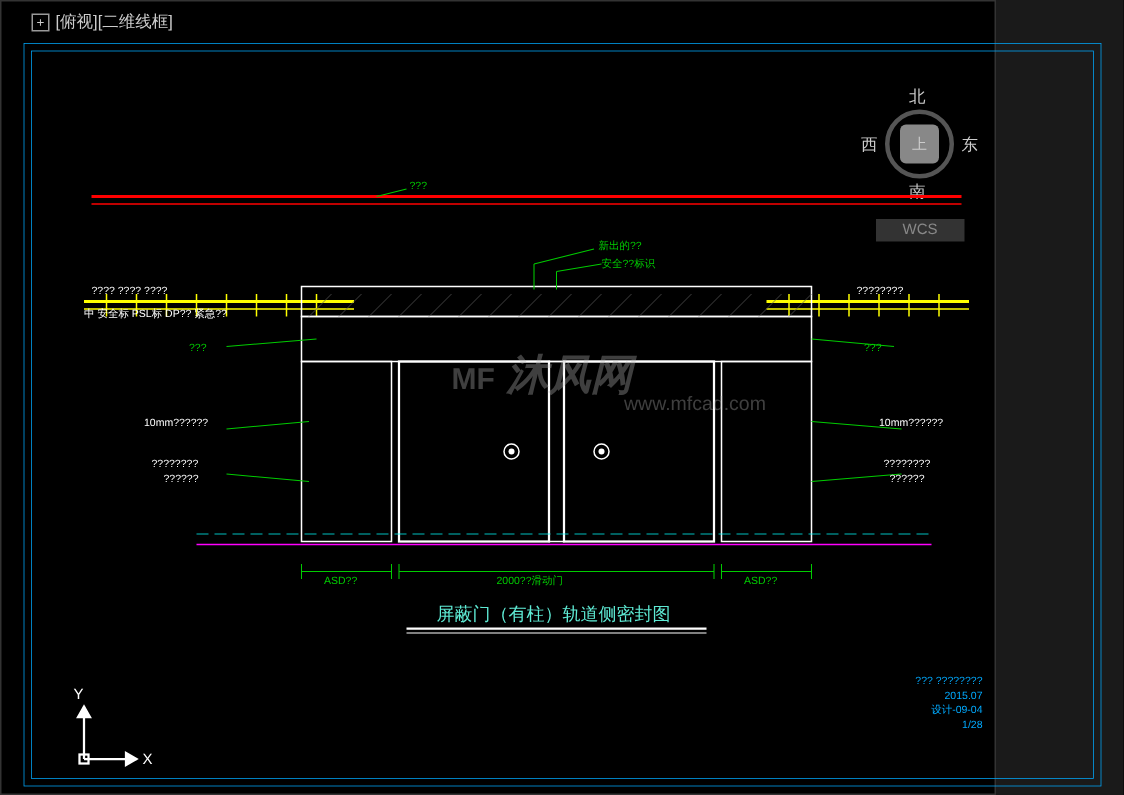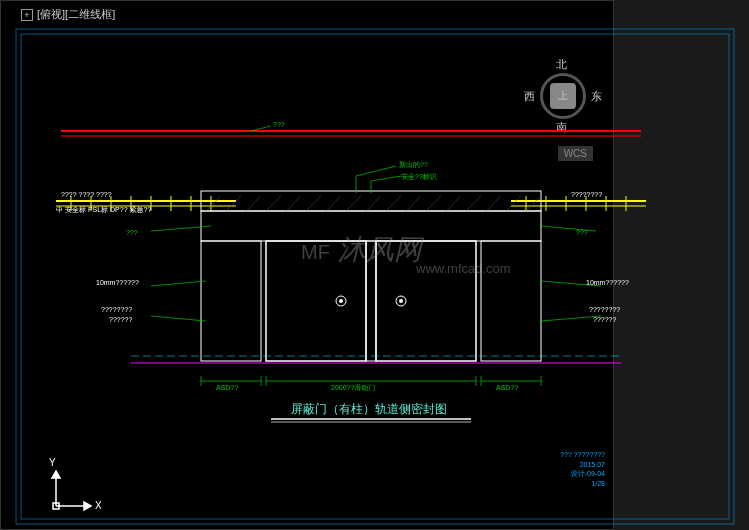--- a/index.html
+++ b/index.html
@@ -1,32 +1,32 @@
 <!DOCTYPE html>
 <html><head>
 <meta charset="utf-8">
 <style>
 *{margin:0;padding:0;box-sizing:border-box}
 body{background:#1a1a1a;font-family:"SimSun","Microsoft YaHei",sans-serif;width:749px;height:530px;overflow:hidden;position:relative;color:#fff}
-.main-viewport{position:absolute;left:0;top:0;width:614px;height:530px;background:#000;border:1px solid #333}
+.main-viewport{position:absolute;left:0;top:0;width:664px;height:530px;background:#000;border:1px solid #333}
 .panel-label{position:absolute;left:20px;top:6px;font-size:11px;color:#ccc}
 .plus-box{display:inline-block;width:12px;height:12px;border:1px solid #999;text-align:center;line-height:10px;font-size:9px;margin-right:4px}
 .compass{position:absolute;right:15px;top:60px;width:70px;height:70px}
 .compass-circle{position:absolute;left:12px;top:12px;width:46px;height:46px;border:3px solid #555;border-radius:50%}
 .compass-inner{position:absolute;left:22px;top:22px;width:26px;height:26px;background:#888;border-radius:4px;display:flex;align-items:center;justify-content:center;font-size:10px;color:#ccc}
 .compass-n{position:absolute;left:28px;top:-4px;font-size:11px;color:#ccc}
 .compass-s{position:absolute;left:28px;bottom:-4px;font-size:11px;color:#ccc}
 .compass-e{position:absolute;right:-4px;top:28px;font-size:11px;color:#ccc}
 .compass-w{position:absolute;left:-4px;top:28px;font-size:11px;color:#ccc}
-.wcs-label{position:absolute;right:20px;top:145px;font-size:10px;color:#888;background:#333;padding:2px 6px}
+.wcs-label{position:absolute;right:20px;top:145px;font-size:10px;color:#888;background:#333;padding:2px 18px}
 svg{position:absolute;left:0;top:0}
 .title-block-text{position:absolute;right:8px;bottom:40px;font-size:7px;color:#0af;line-height:1.4;text-align:right}
 .note-text{position:absolute;left:30px;bottom:30px;font-size:10px;color:#fff;width:500px;line-height:1.5}
 .drawing-title{position:absolute;left:290px;top:400px;font-size:12px;color:#5eead4}
-.watermark{position:absolute;left:300px;top:230px;font-size:28px;color:rgba(180,180,180,0.35);font-weight:normal;font-style:italic;pointer-events:none}
+.watermark{position:absolute;left:300px;top:230px;font-size:28px;color:rgba(180,180,180,0.35);font-weight:bold;font-style:italic;pointer-events:none}
 .watermark-sub{position:absolute;left:415px;top:260px;font-size:13px;color:rgba(180,180,180,0.35);pointer-events:none}
 .anno{position:absolute;font-size:7px;color:#fff;white-space:nowrap;line-height:1.2}
 .anno-g{color:#0c0}
 </style>
 </head>
 <body>
 
 <div class="main-viewport">
 
   <div class="panel-label">

